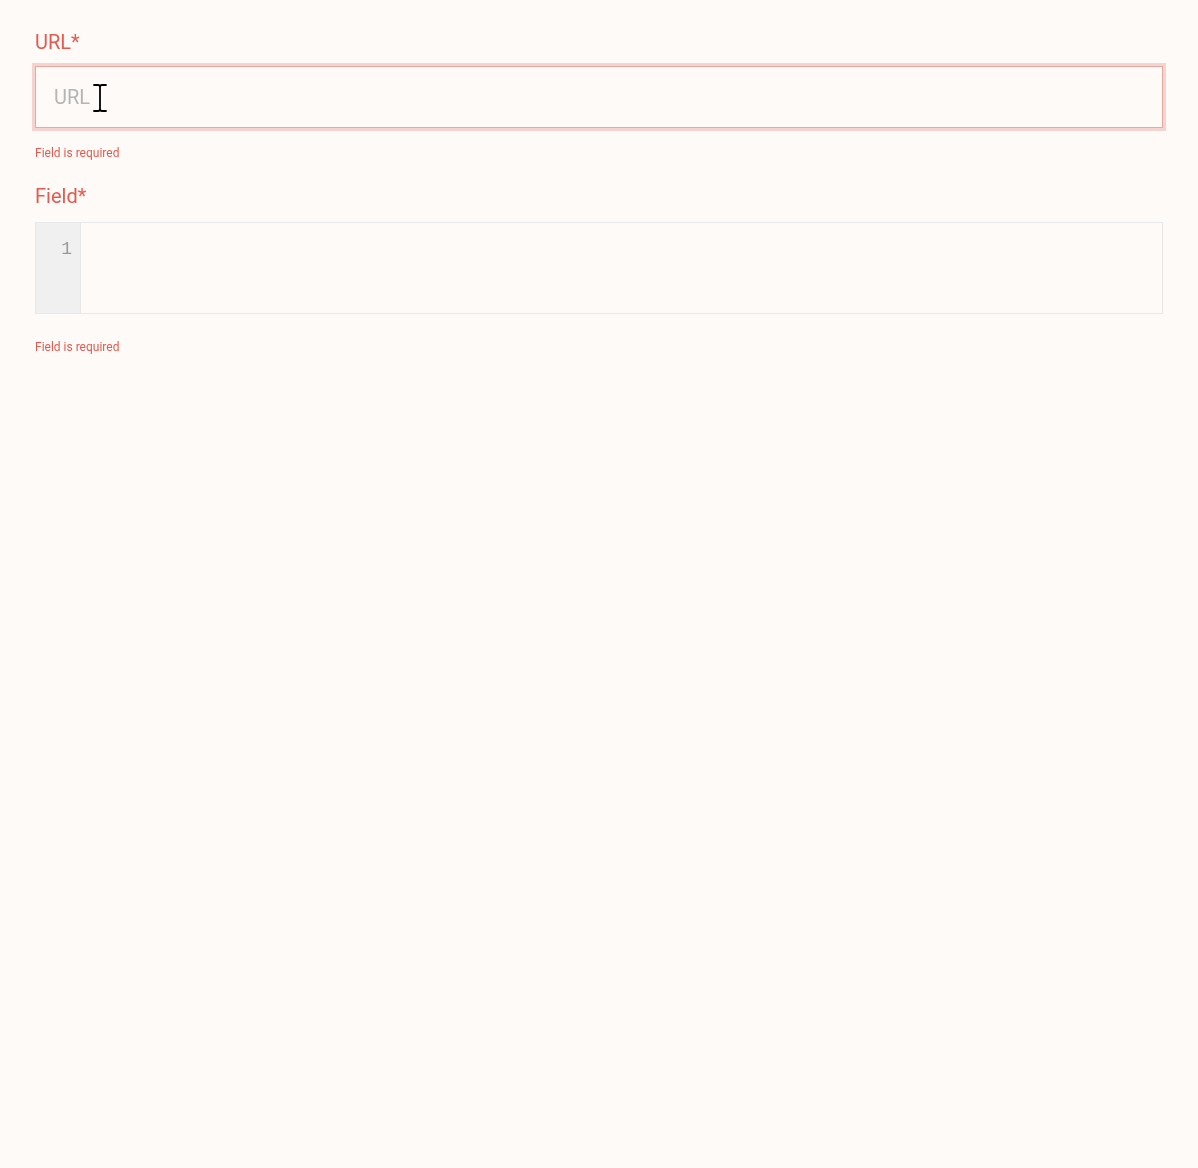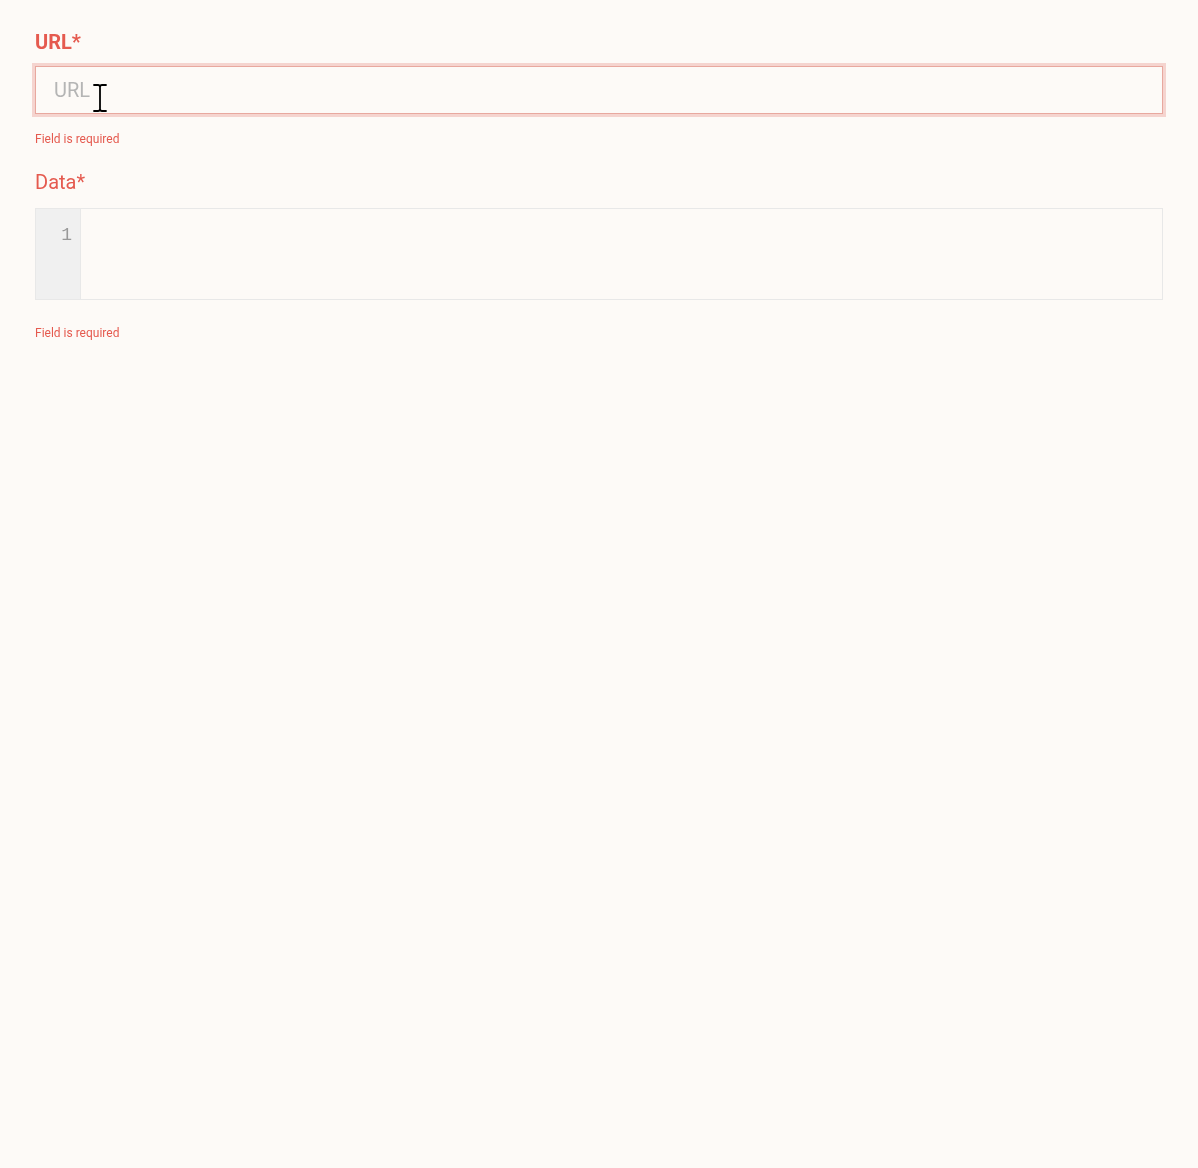--- a/index.html
+++ b/index.html
@@ -13,33 +13,33 @@
       font-family: -apple-system, BlinkMacSystemFont, 'Segoe UI', Roboto, sans-serif;
       width: 1198px;
       height: 1168px;
       padding: 30px 35px;
       position: relative;
     }
     
     .form-label {
       color: #e55a4f;
       font-size: 20px;
-      font-weight: 700;
+      font-weight: 400;
       margin-bottom: 12px;
       display: block;
     }
     
     .url-input-wrapper {
       position: relative;
       margin-bottom: 18px;
     }
     
     .url-input {
       width: 100%;
-      height: 48px;
+      height: 62px;
       padding: 0 18px;
       font-size: 20px;
       color: #333;
       background-color: #fdfaf7;
       border: 1px solid #e8a89f;
       outline: 3px solid #f5d4cf;
       outline-offset: 0;
       font-family: inherit;
       cursor: text;
     }
@@ -107,21 +107,21 @@
 <body>
 
 <label class="form-label">URL*</label>
 
 <div class="url-input-wrapper">
   <input type="text" class="url-input" placeholder="URL" style="">
 </div>
 
 <div class="error-message">Field is required</div>
 
-<label class="data-label">Data*</label>
+<label class="data-label">Field*</label>
 
 <div class="code-editor">
   <div class="line-gutter">
     <div class="line-number">1</div>
   </div>
   <div class="code-area"></div>
 </div>
 
 <div class="error-message">Field is required</div>
 

